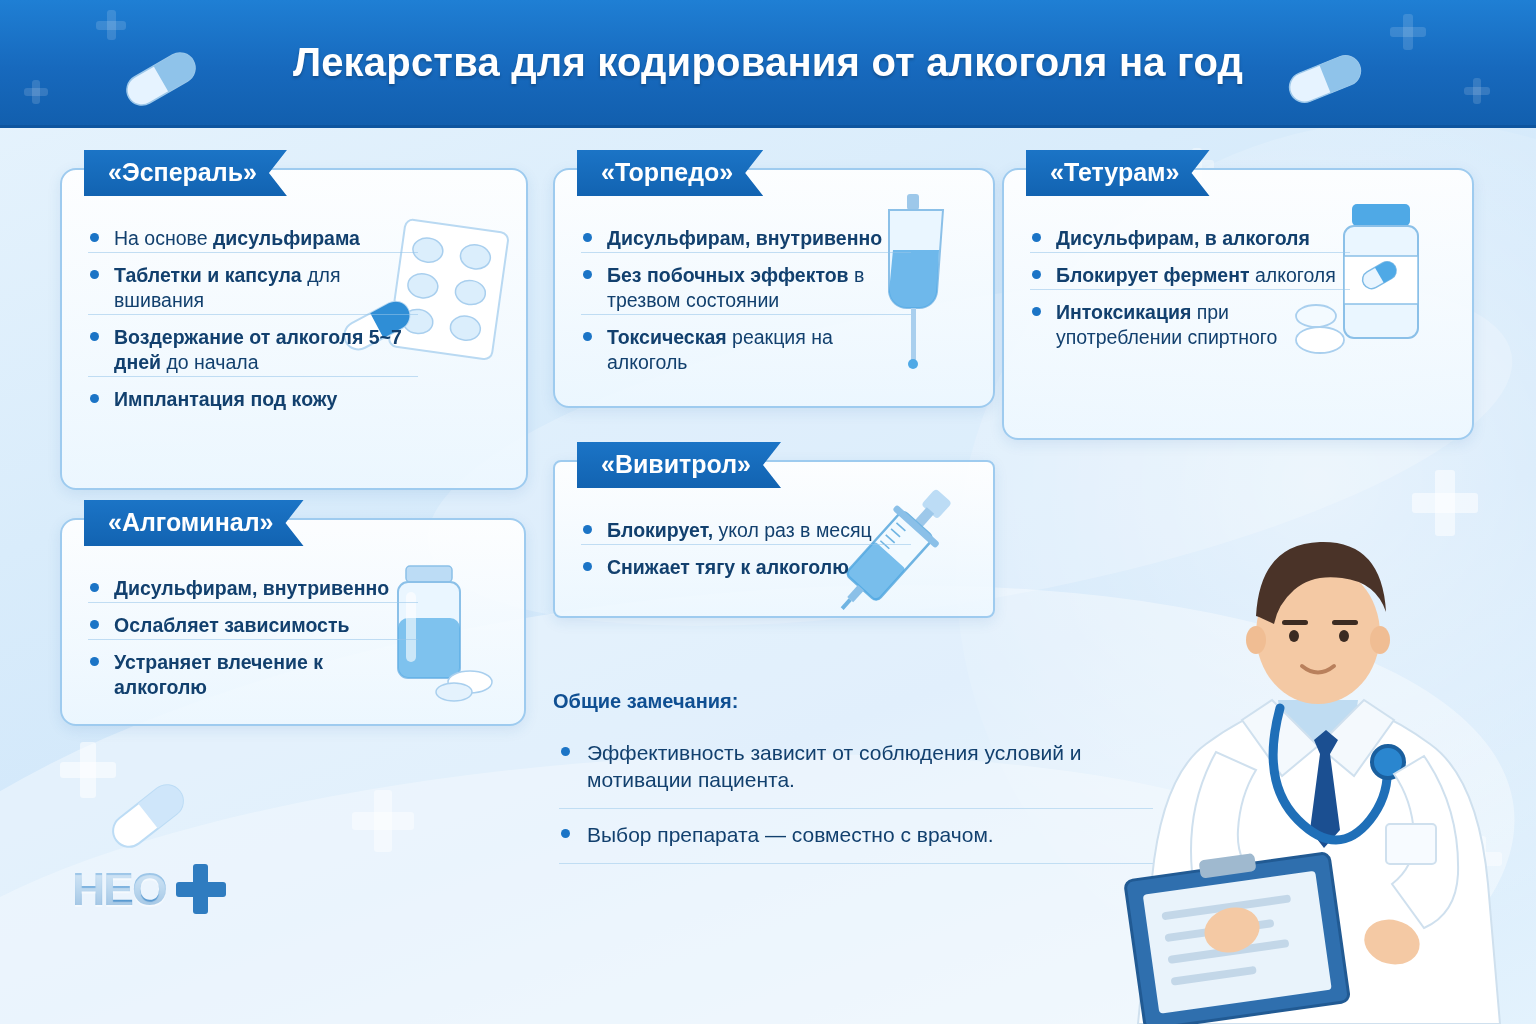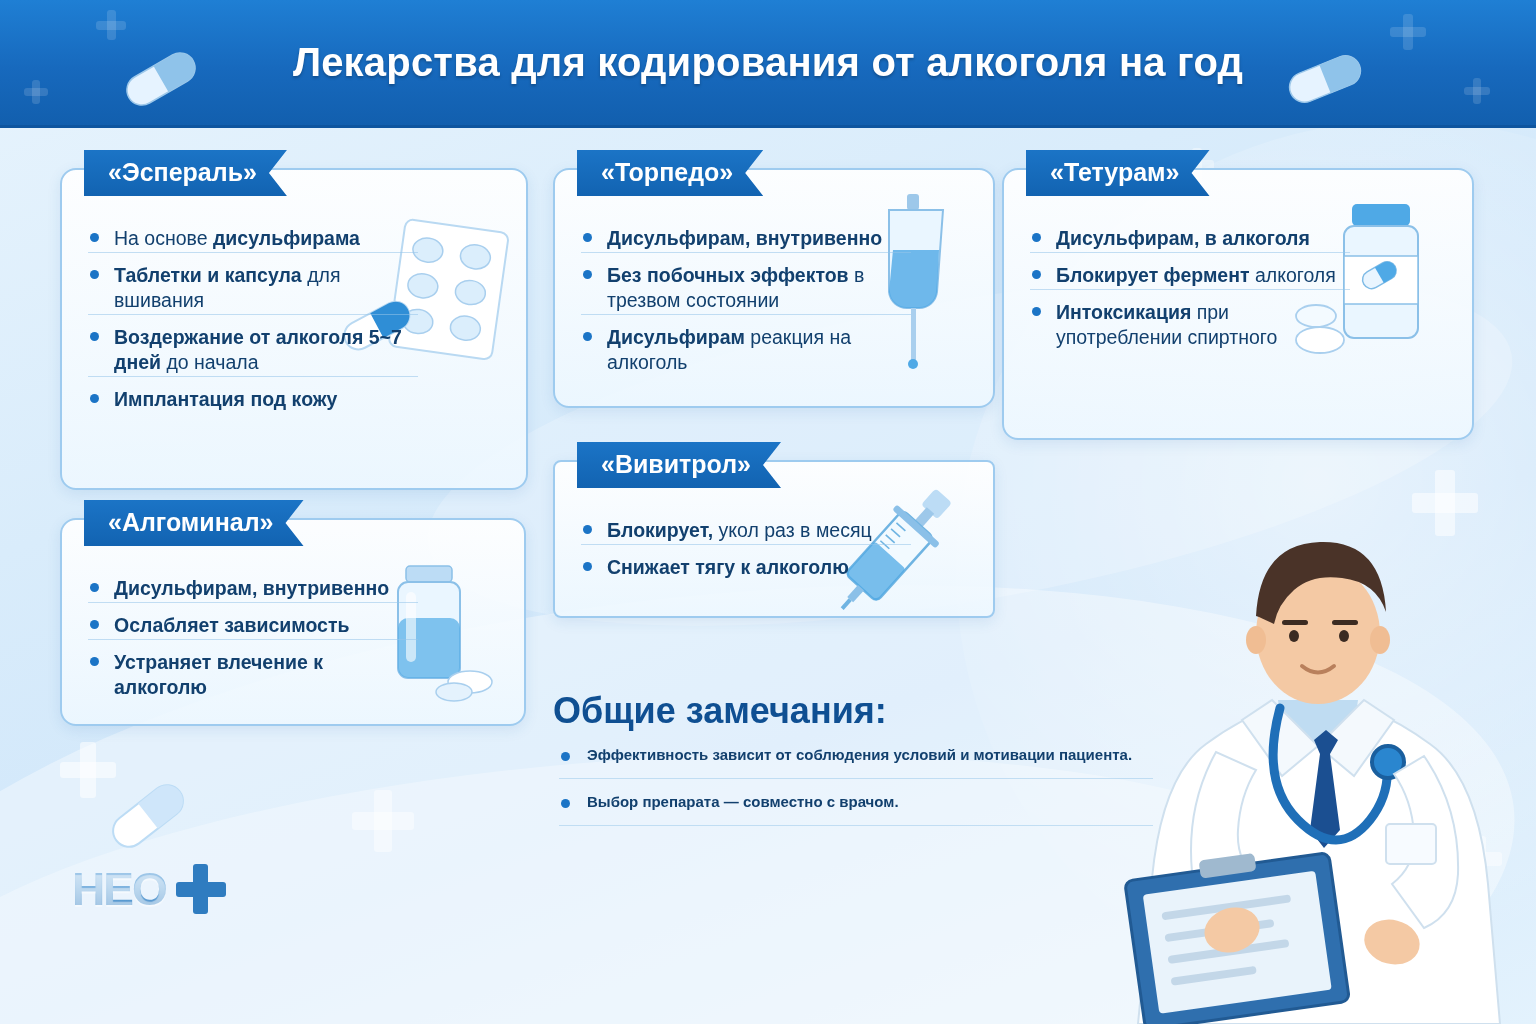--- a/index.html
+++ b/index.html
@@ -130,30 +130,30 @@
   #card-teturam .bullets   { width: 320px; }
 
   
   #general {
     position: absolute;
     left: 553px;
     top: 690px;
     width: 600px;
   }
   #general h2 {
-    font-size: 36px;
+    font-size: 20px;
     color: #0f4f92;
     font-weight: bold;
+    margin-bottom: 14px;
   }
   #general .bullets { margin: 0 0 0 6px; }
   #general .bullets li {
-    font-size: 15px;
+    font-size: 21px;
     padding: 13px 0 14px 28px;
     border-bottom: 1px solid rgba(150,197,234,0.5);
-    font-weight: bold;
   }
   #general .bullets li::before { top: 20px; background: #1b74c6; }
 
   
   #logo {
     position: absolute;
     left: 72px;
     top: 862px;
     display: flex;
     align-items: center;
@@ -300,21 +300,21 @@
     </svg>
 
     <ul class="bullets">
       <li>
         <span></span><b>Дисульфирам, внутривенно</b><span></span>
       </li>
       <li>
         <span></span><b>Без побочных эффектов</b><span> в трезвом состоянии</span>
       </li>
       <li>
-        <span></span><b>Дисульфирам</b><span> реакция на алкоголь</span>
+        <span></span><b>Токсическая</b><span> реакция на алкоголь</span>
       </li>
     </ul>
   </div>
 
   <div class="card" id="card-vivitrol">
     <div class="ribbon">«Вивитрол»</div>
 
     <svg class="art" style="right:-4px; top:20px; width:180px; height:160px;" viewBox="0 0 180 160">
       <g transform="rotate(42 90 80)">
         <rect x="62" y="6" width="22" height="22" rx="4" fill="#bcdcf5"></rect>

